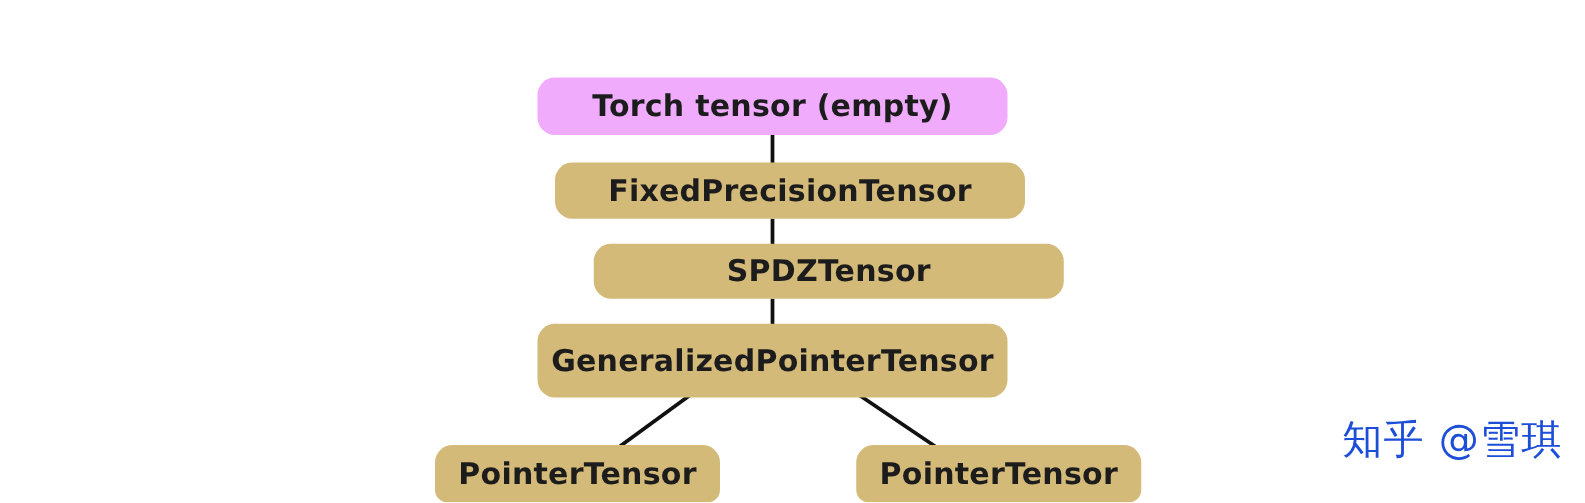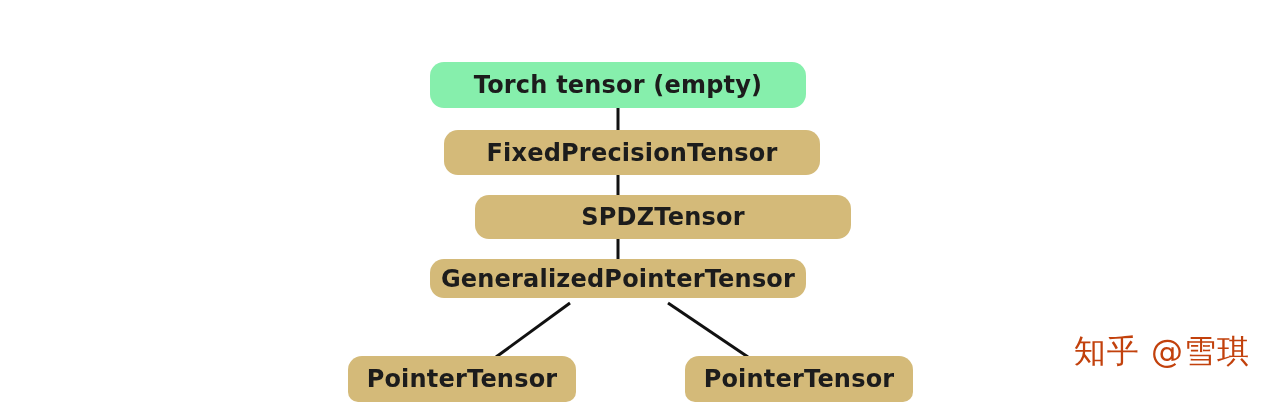--- a/index.html
+++ b/index.html
@@ -37,36 +37,36 @@
     display: flex;
     align-items: center;
     justify-content: center;
     border-radius: 14px;
     font-size: 24px;
     font-weight: bold;
     color: #1c1c1c;
     letter-spacing: 0.2px;
     box-sizing: border-box;
   }
-  .node.green { background: #86efac; }
+  .node.green { background: #f0abfc; }
   .node.tan   { background: #d4ba79; }
 
   .node-torch       { left: 430px; top: 62px;  width: 376px; height: 46px; }
   .node-fixed       { left: 444px; top: 130px; width: 376px; height: 45px; }
   .node-spdz        { left: 430px; top: 195px; width: 376px; height: 44px; margin-left: 45px; }
-  .node-generalized { left: 430px; top: 259px; width: 376px; height: 39px; }
+  .node-generalized { left: 430px; top: 259px; width: 376px; height: 59px; }
   .node-pointer-left  { left: 348px; top: 356px; width: 228px; height: 46px; border-bottom-left-radius: 10px; border-bottom-right-radius: 10px; }
   .node-pointer-right { left: 685px; top: 356px; width: 228px; height: 46px; border-bottom-left-radius: 10px; border-bottom-right-radius: 10px; }
 
   .watermark {
     position: absolute;
     right: 18px;
     top: 330px;
     font-size: 32px;
-    color: #c2410c;
+    color: #1d4ed8;
     letter-spacing: 1px;
     white-space: nowrap;
   }
 </style>
 </head>
 <body>
 
 <div class="canvas">
 
 

